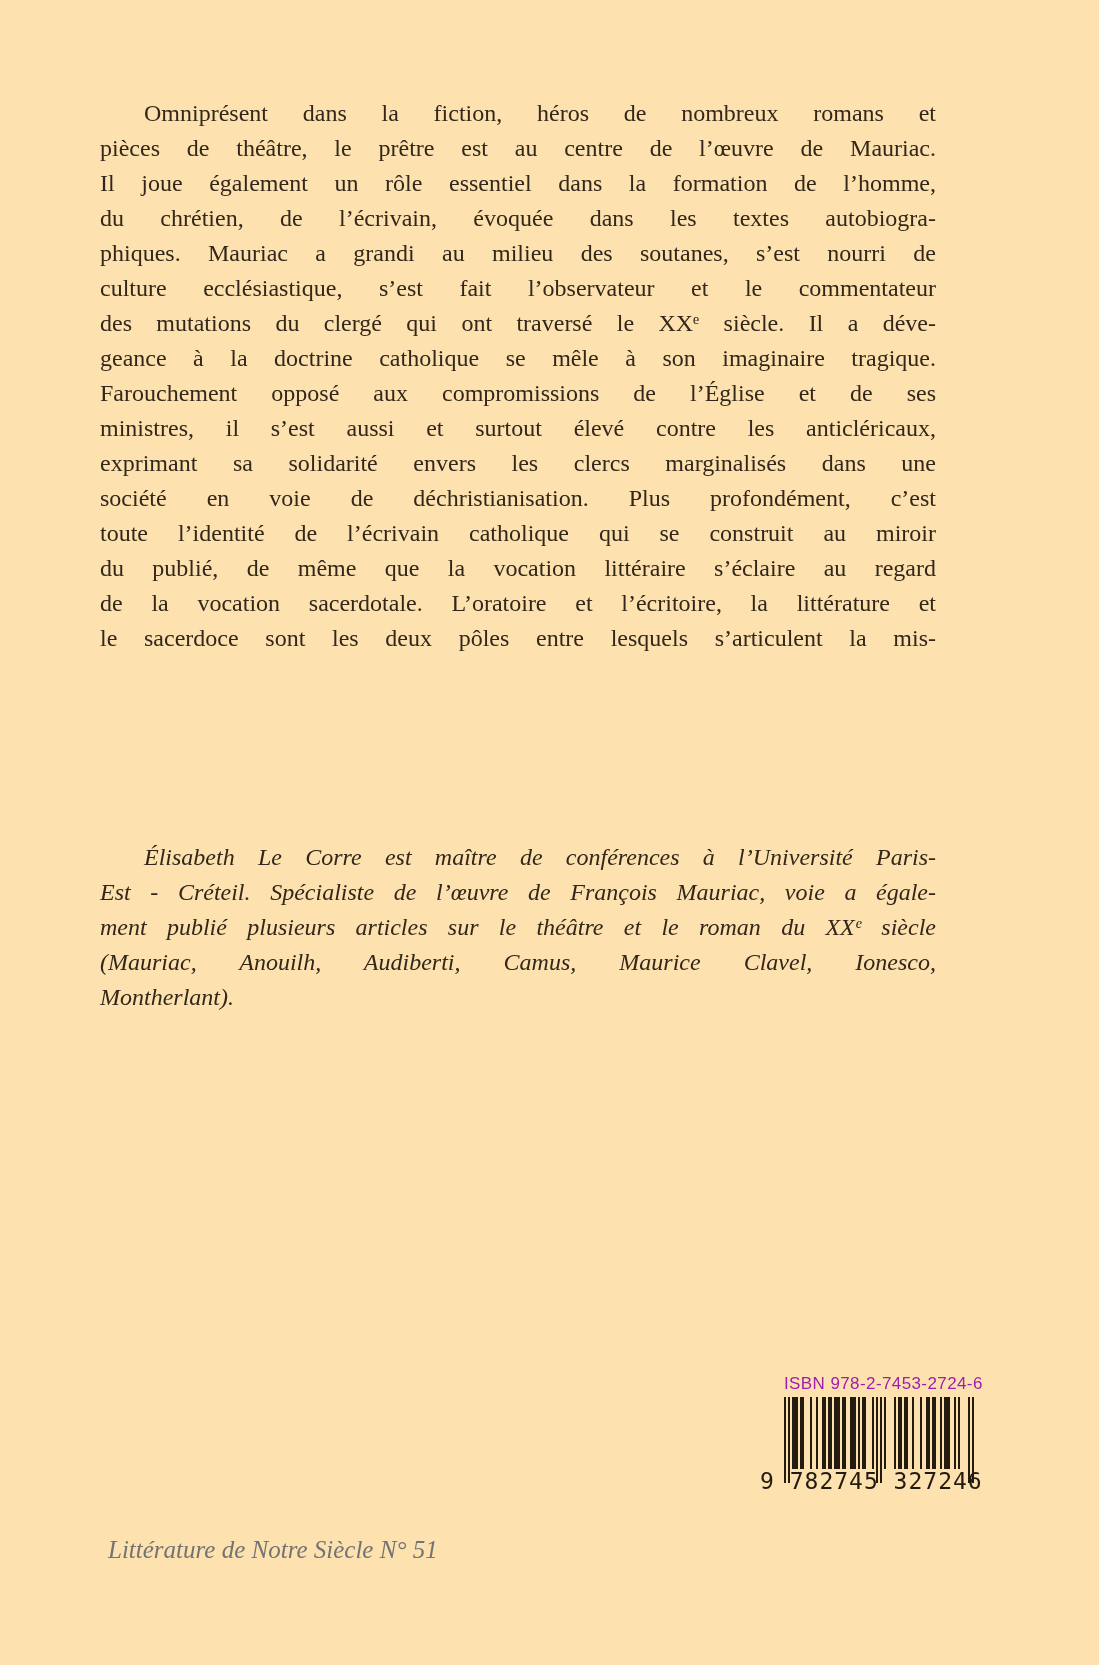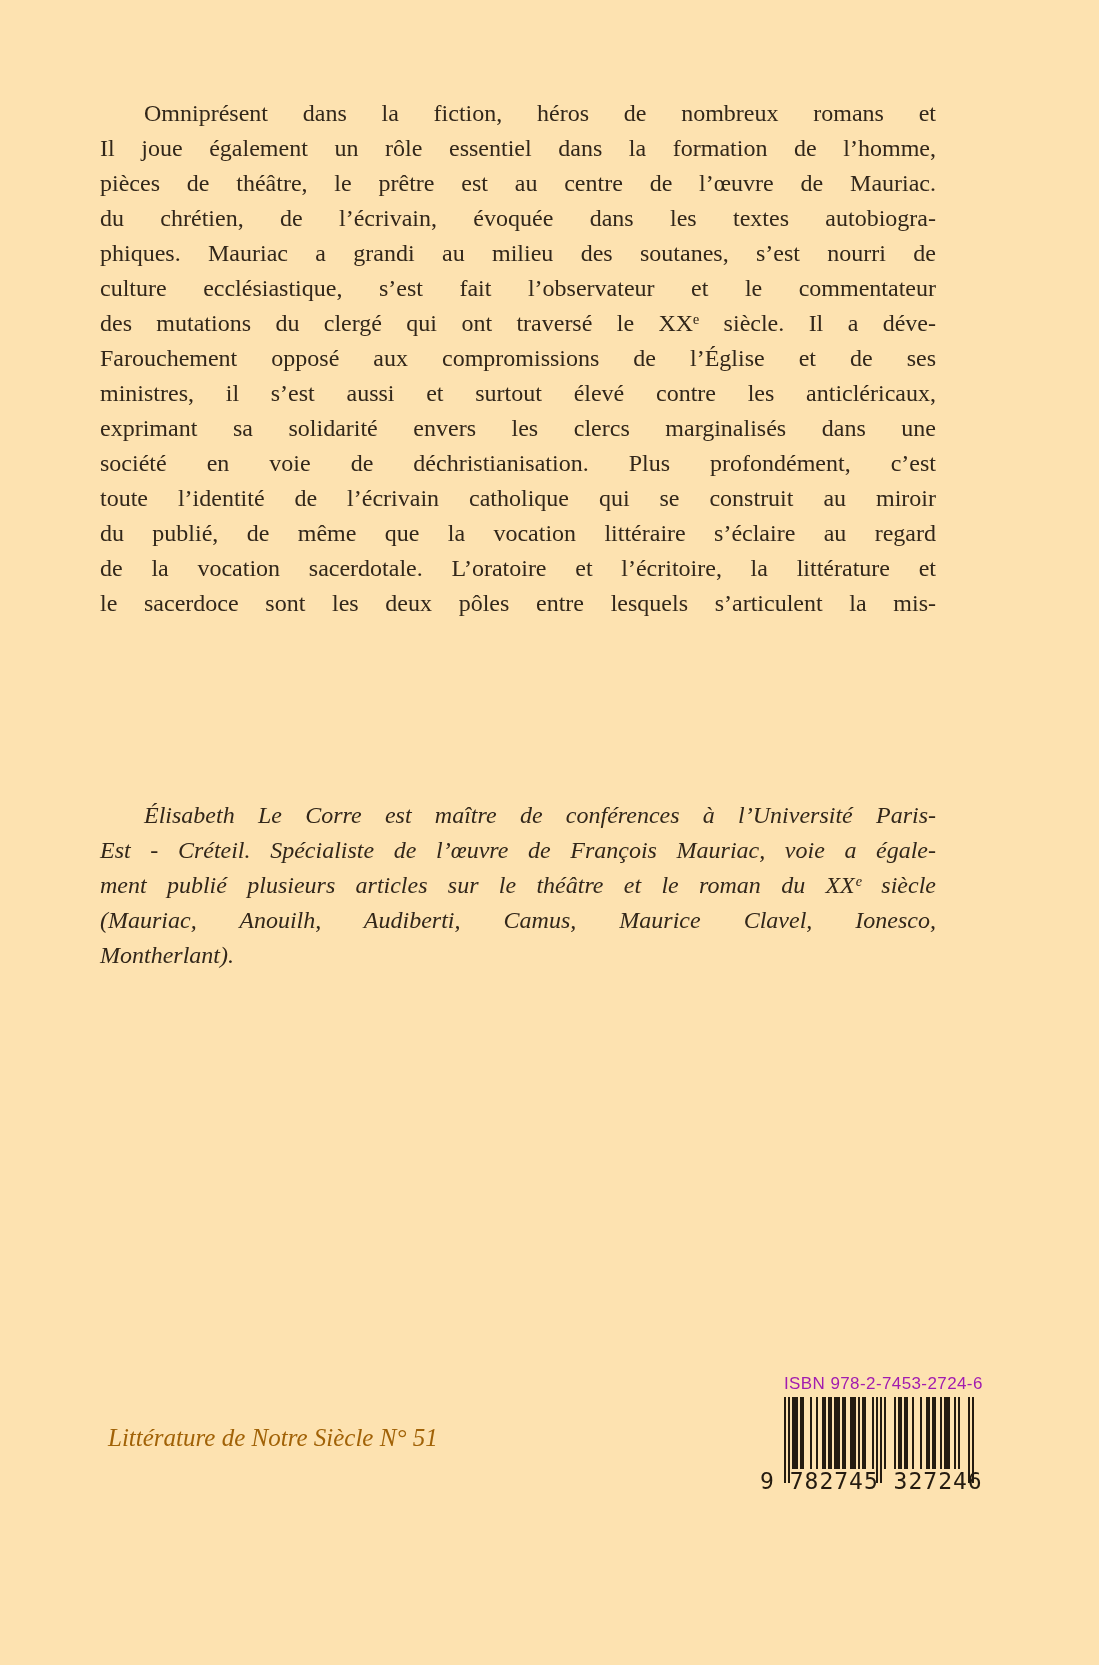--- a/index.html
+++ b/index.html
@@ -10,34 +10,34 @@
     background:#fde2b0;
     overflow:hidden;
     font-family:"Liberation Serif","DejaVu Serif",serif;
     color:#32271a;
   }
   .synopsis {
     position:absolute; left:100px; top:96px; width:836px;
     font-size:24px; line-height:35px;
   }
   .bio {
-    position:absolute; left:100px; top:798px; width:836px;
+    position:absolute; left:100px; top:840px; width:836px;
     font-size:24px; line-height:35px; font-style:italic;
   }
   .jline {
     height:35px;
     text-align:justify;
     text-align-last:justify;
     white-space:normal;
   }
   .jline.first { text-indent:44px; }
   .jline.last  { text-align-last:left; }
   .series-line {
-    position:absolute; left:108px; top:1424px;
-    font-size:25px; font-style:italic; color:#a16207;
+    position:absolute; left:108px; top:1536px;
+    font-size:25px; font-style:italic; color:#737373;
     white-space:nowrap;
   }
   .barcode-block {
     position:absolute; left:784px; top:1374px; width:192px;
   }
   .isbn-label {
     font-family:"Liberation Sans",sans-serif;
     font-size:17px; line-height:20px; color:#a21caf;
     letter-spacing:0.4px; white-space:nowrap;
   }
@@ -55,26 +55,27 @@
     color:#241b10; white-space:nowrap;
   }
 </style>
 </head>
 <body>
 
 <div class="page">
 
   <div class="synopsis">
     <div class="jline first">Omniprésent dans la fiction, héros de nombreux romans et</div>
+    <div class="jline">pièces de théâtre, le prêtre est au centre de l’œuvre de Mauriac.</div>
     <div class="jline">Il joue également un rôle essentiel dans la formation de l’homme,</div>
-    <div class="jline">pièces de théâtre, le prêtre est au centre de l’œuvre de Mauriac.</div>
     <div class="jline">du chrétien, de l’écrivain, évoquée dans les textes autobiogra-</div>
     <div class="jline">phiques. Mauriac a grandi au milieu des soutanes, s’est nourri de</div>
     <div class="jline">culture ecclésiastique, s’est fait l’observateur et le commentateur</div>
     <div class="jline">des mutations du clergé qui ont traversé le XXᵉ siècle. Il a déve-</div>
+    <div class="jline">geance à la doctrine catholique se mêle à son imaginaire tragique.</div>
     <div class="jline">Farouchement opposé aux compromissions de l’Église et de ses</div>
     <div class="jline">ministres, il s’est aussi et surtout élevé contre les anticléricaux,</div>
     <div class="jline">exprimant sa solidarité envers les clercs marginalisés dans une</div>
     <div class="jline">société en voie de déchristianisation. Plus profondément, c’est</div>
     <div class="jline">toute l’identité de l’écrivain catholique qui se construit au miroir</div>
     <div class="jline">du publié, de même que la vocation littéraire s’éclaire au regard</div>
     <div class="jline">de la vocation sacerdotale. L’oratoire et l’écritoire, la littérature et</div>
     <div class="jline">le sacerdoce sont les deux pôles entre lesquels s’articulent la mis-</div>
   </div>
 

